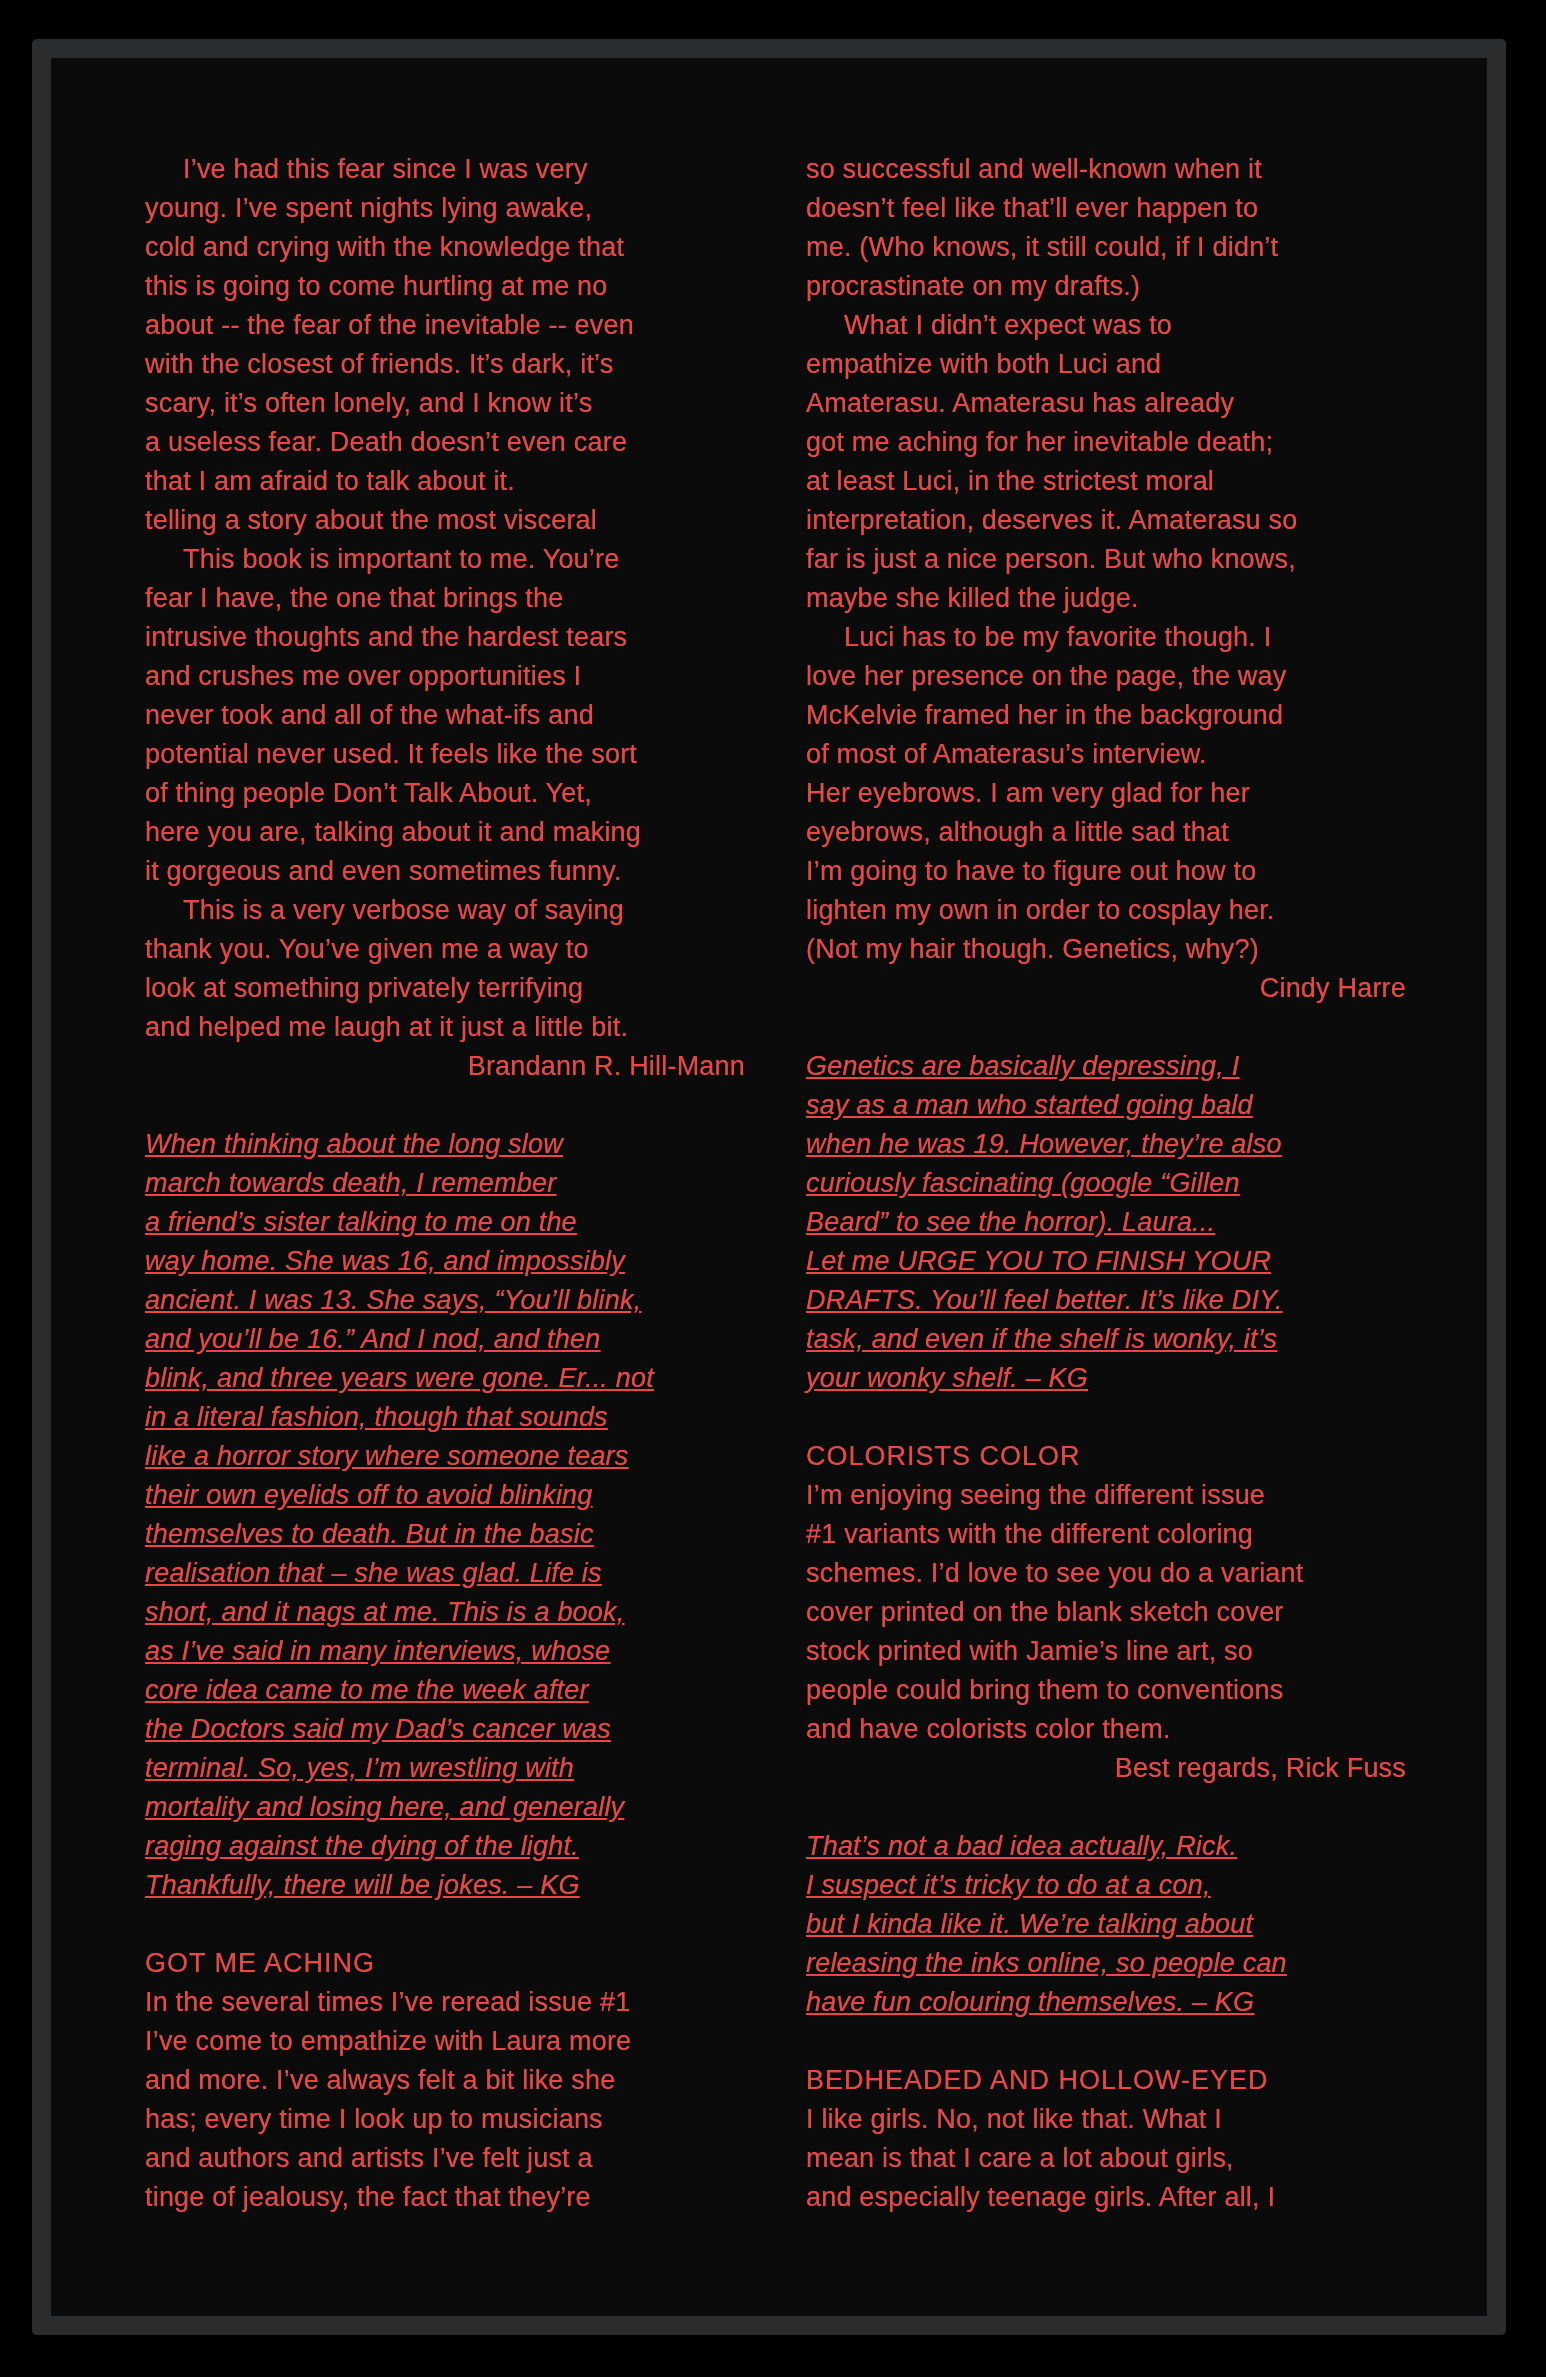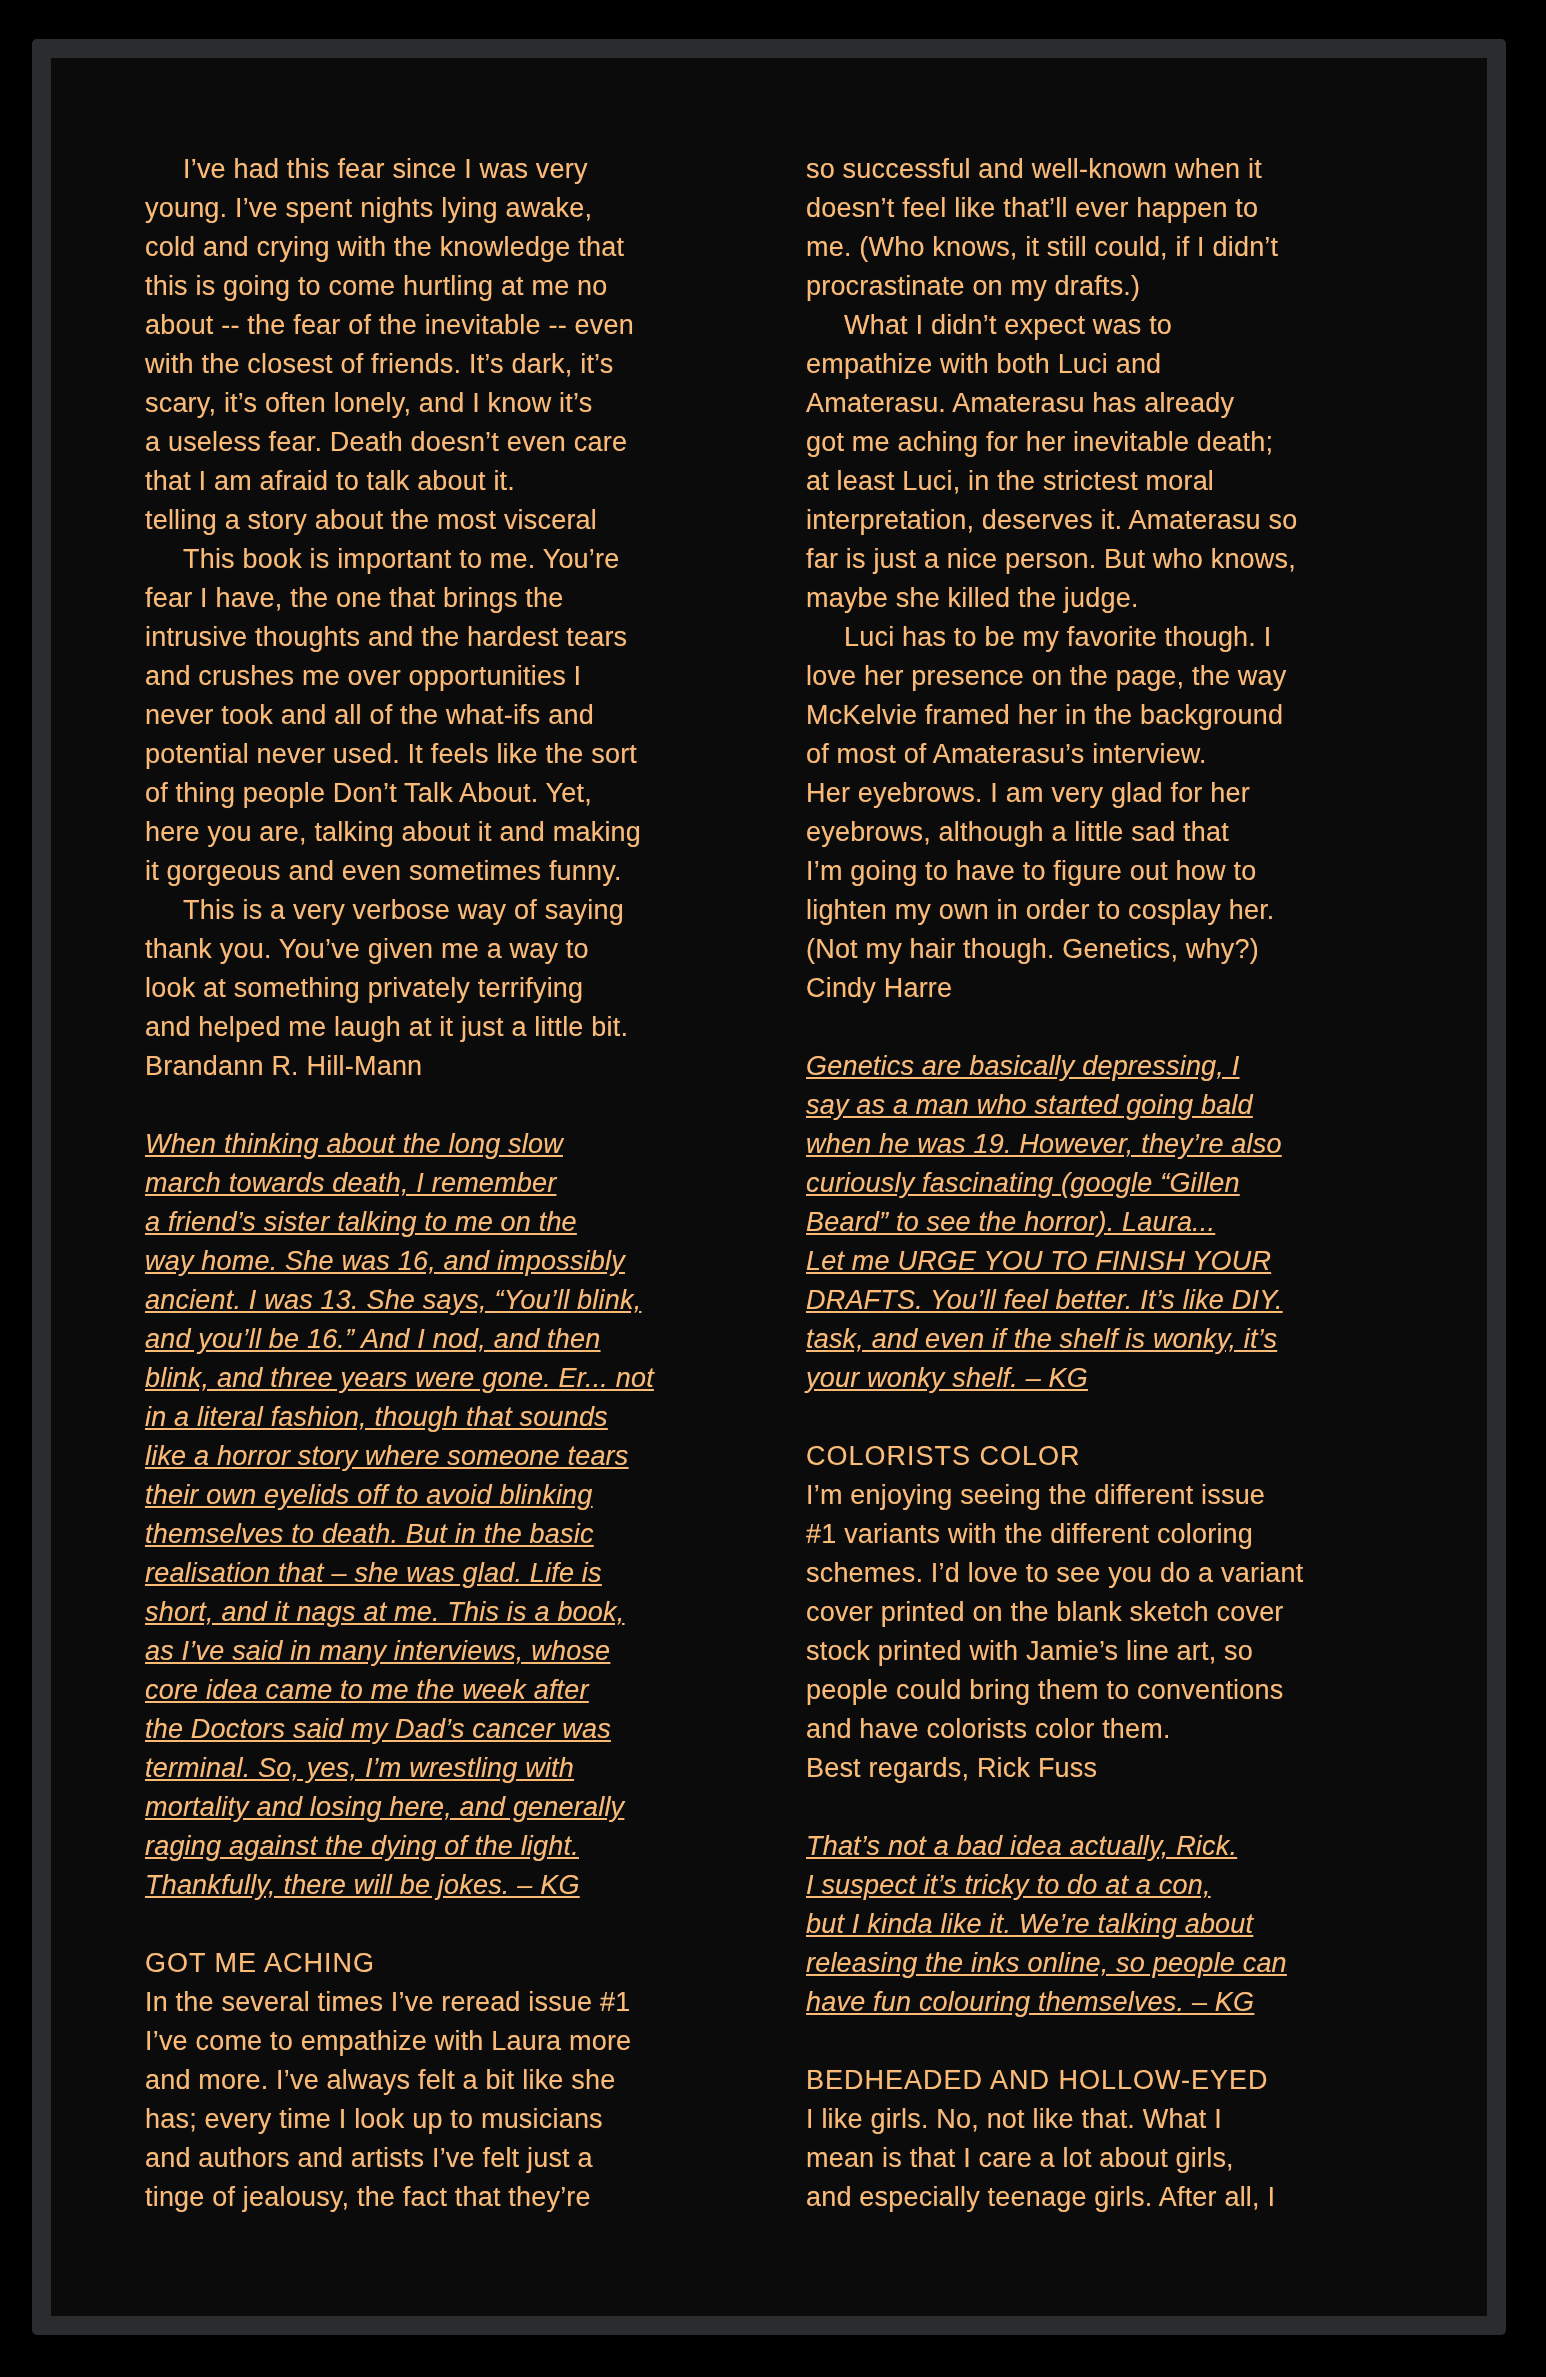--- a/index.html
+++ b/index.html
@@ -28,36 +28,36 @@
   .columns {
     position: absolute;
     top: 150px;
     left: 0;
     width: 100%;
   }
   .column {
     position: absolute;
     top: 0;
     width: 600px;
-    color: #fdba74;
+    color: #ef4444;
   }
   #col-left  { left: 145px; }
   #col-right { left: 806px; }
   .block + .block { margin-top: 39px; } 
   .line {
     height: 39px;
     line-height: 39px;
     font-size: 27px;
     letter-spacing: 0.2px;
     white-space: nowrap;
     text-shadow: 0 0 0.8px rgba(255,255,255,0.35);
   }
   .block.reply .line { font-style: italic; text-decoration: underline; }
   .line.indent { padding-left: 38px; }
-  .line.right  { text-align: left; }
+  .line.right  { text-align: right; }
   .line.header { letter-spacing: 1px; }
 </style>
 </head>
 <body>
 
 <div class="page">
   <div class="frame"></div>
   <div class="columns">
     <div class="column" id="col-left">
         <div class="block letter">

